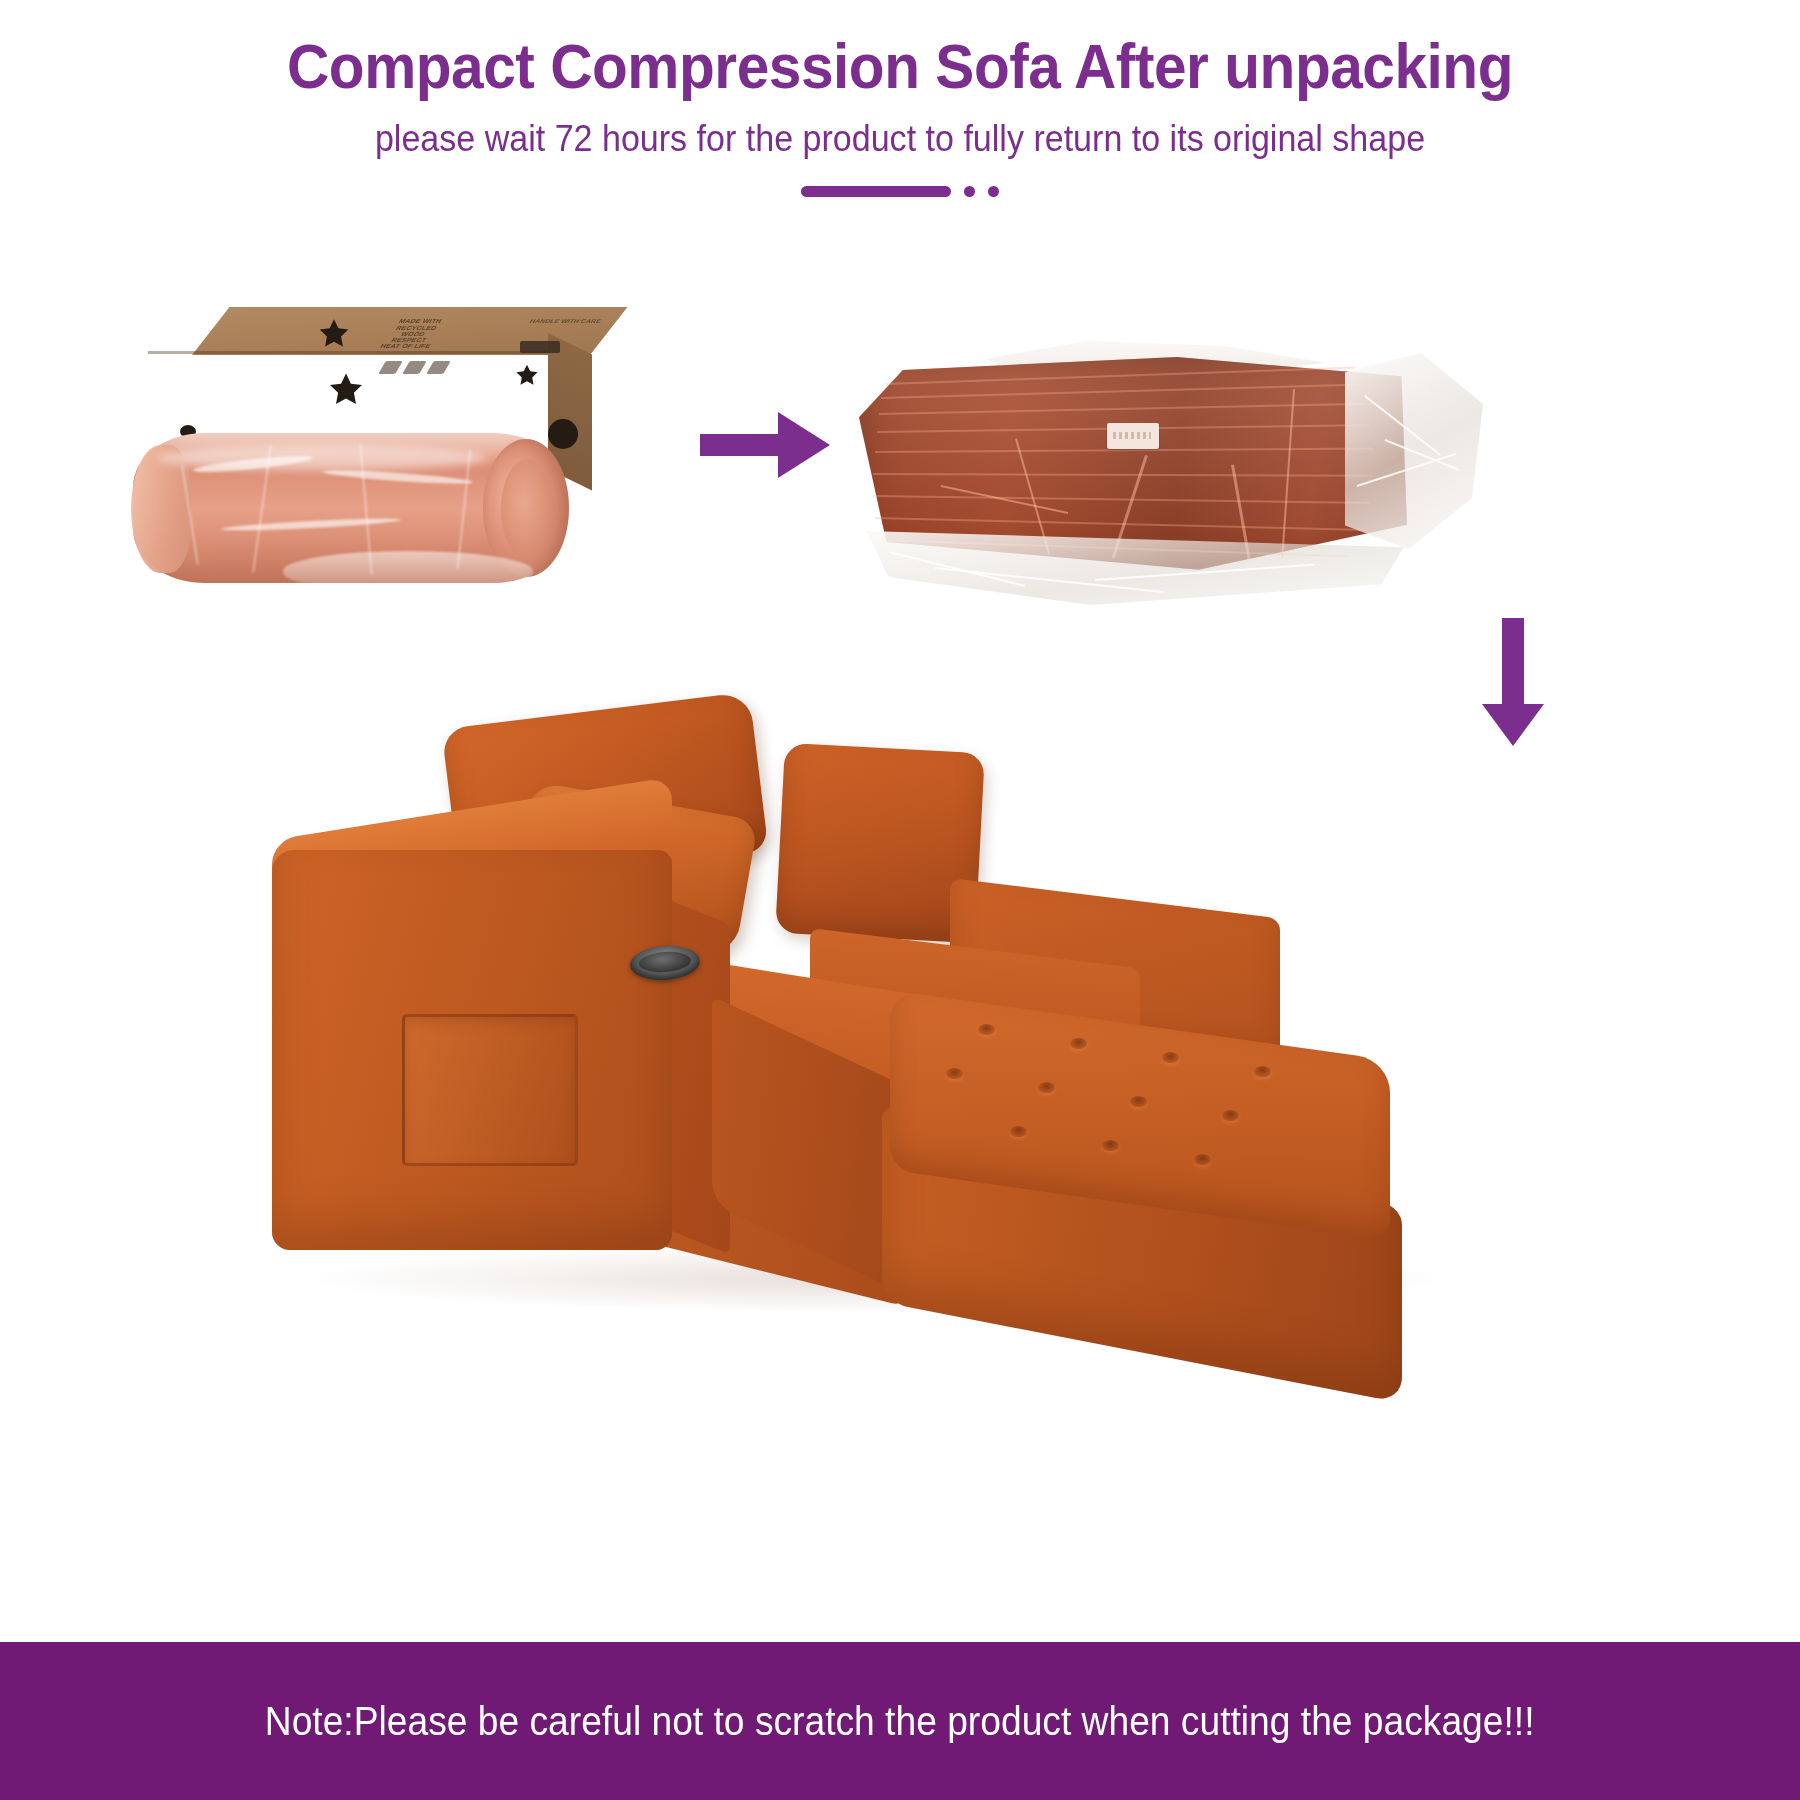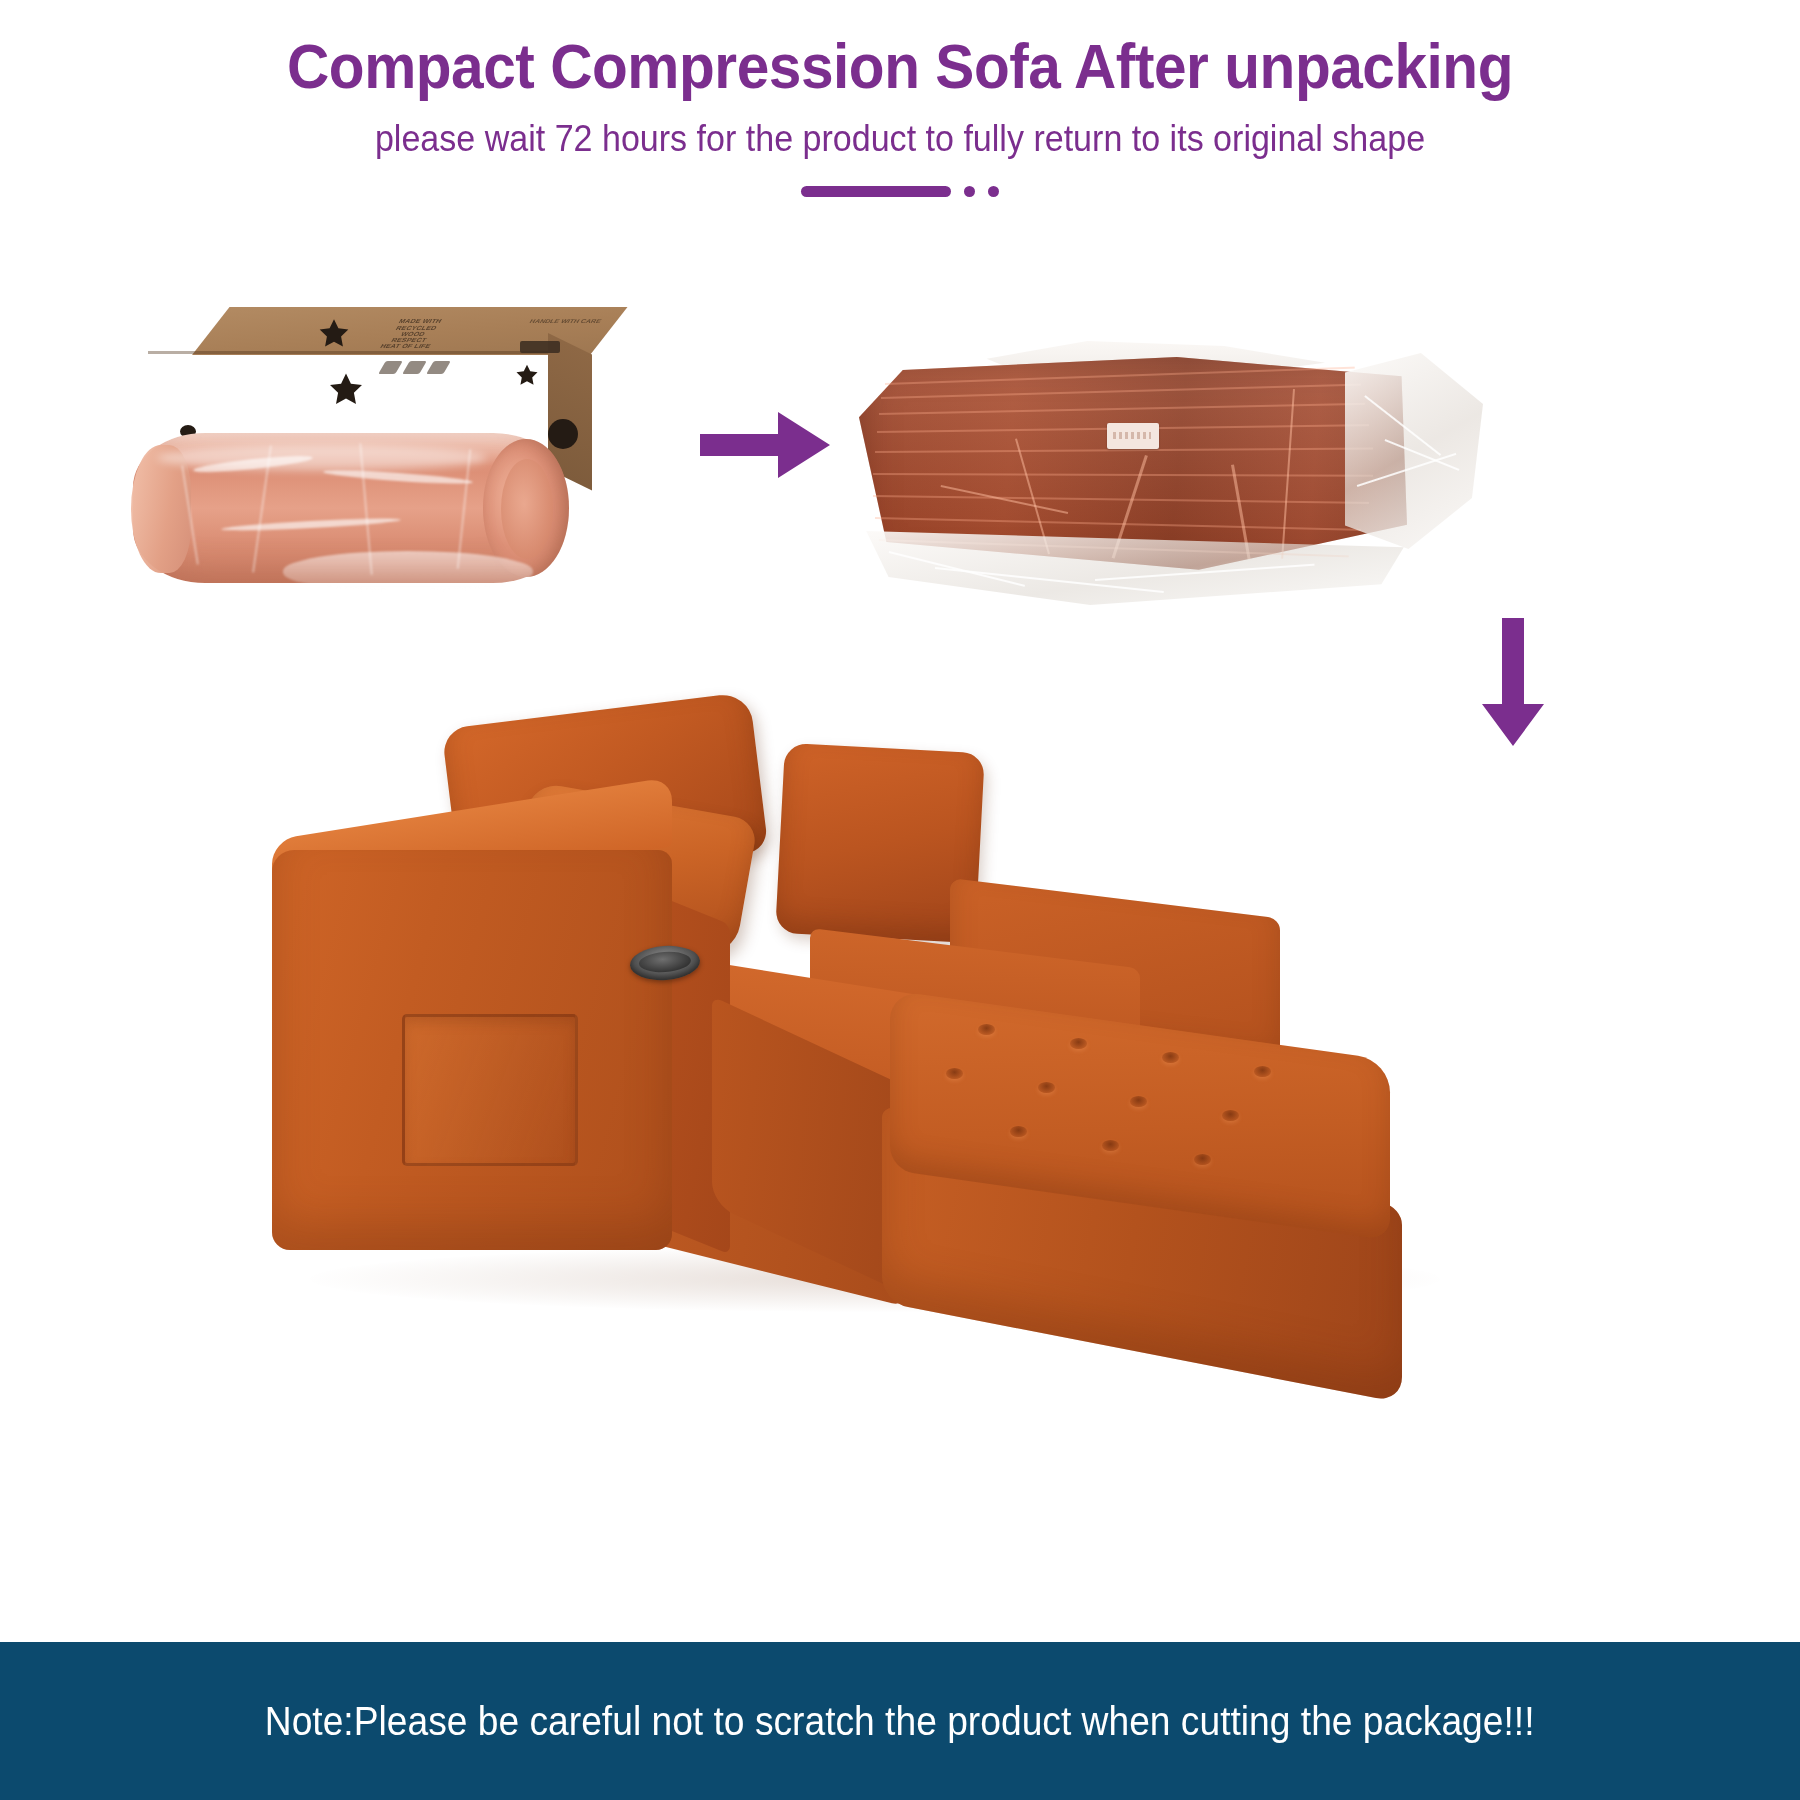--- a/index.html
+++ b/index.html
@@ -347,21 +347,21 @@
   
   .sofa-shadow {
     position:absolute; left:60px; top:556px; width:1130px; height:66px;
     border-radius:50%;
     background:radial-gradient(ellipse at 50% 50%, rgba(120,70,40,.18) 0%, rgba(255,255,255,0) 72%);
   }
 
   
   #banner {
     position:absolute; left:0; bottom:0; width:1800px; height:158px;
-    background:#0c4a6e;
+    background:#701a75;
     display:flex; align-items:center; justify-content:center;
   }
   #banner-text {
     color:#ffffff; font-size:40px; font-weight:400;
     transform:scaleX(0.93); white-space:nowrap;
     font-family:"Liberation Sans Narrow","Liberation Sans",sans-serif;
   }
 </style>
 </head>
 <body>

